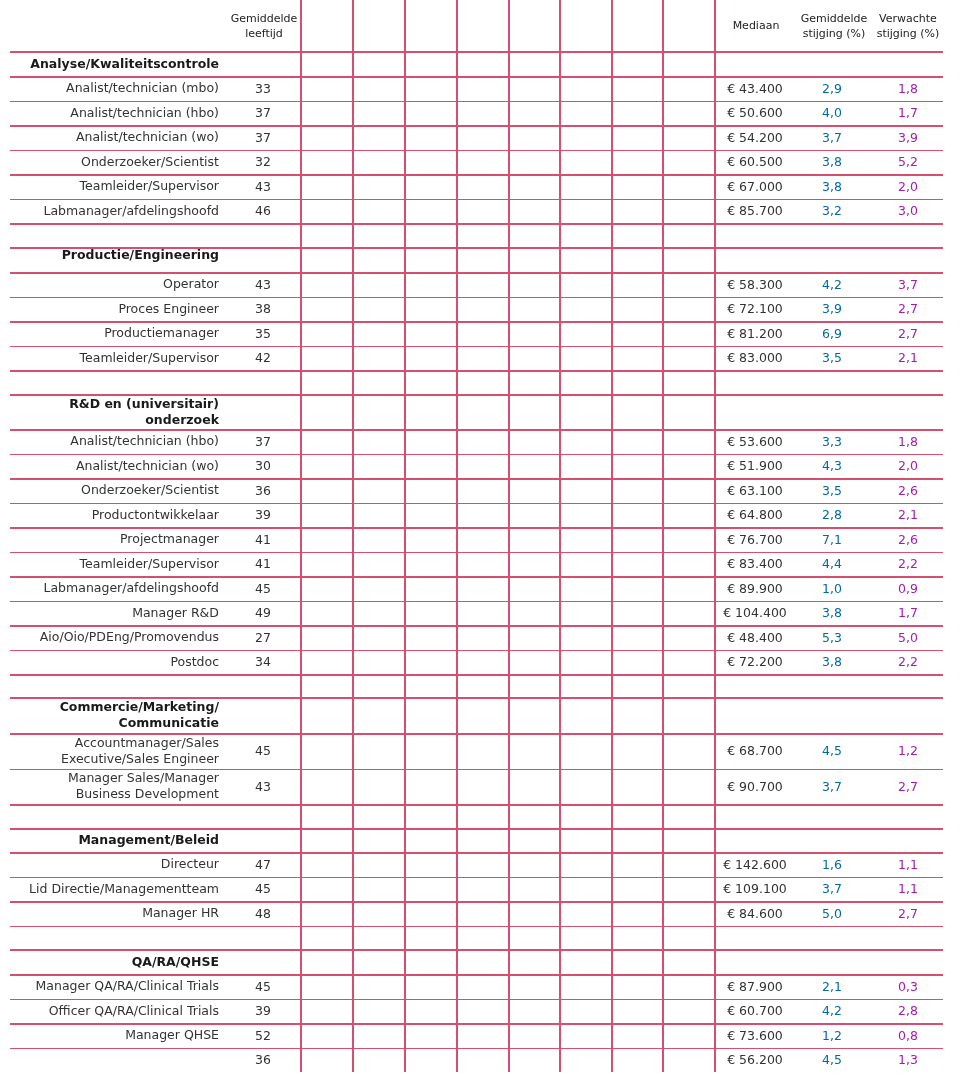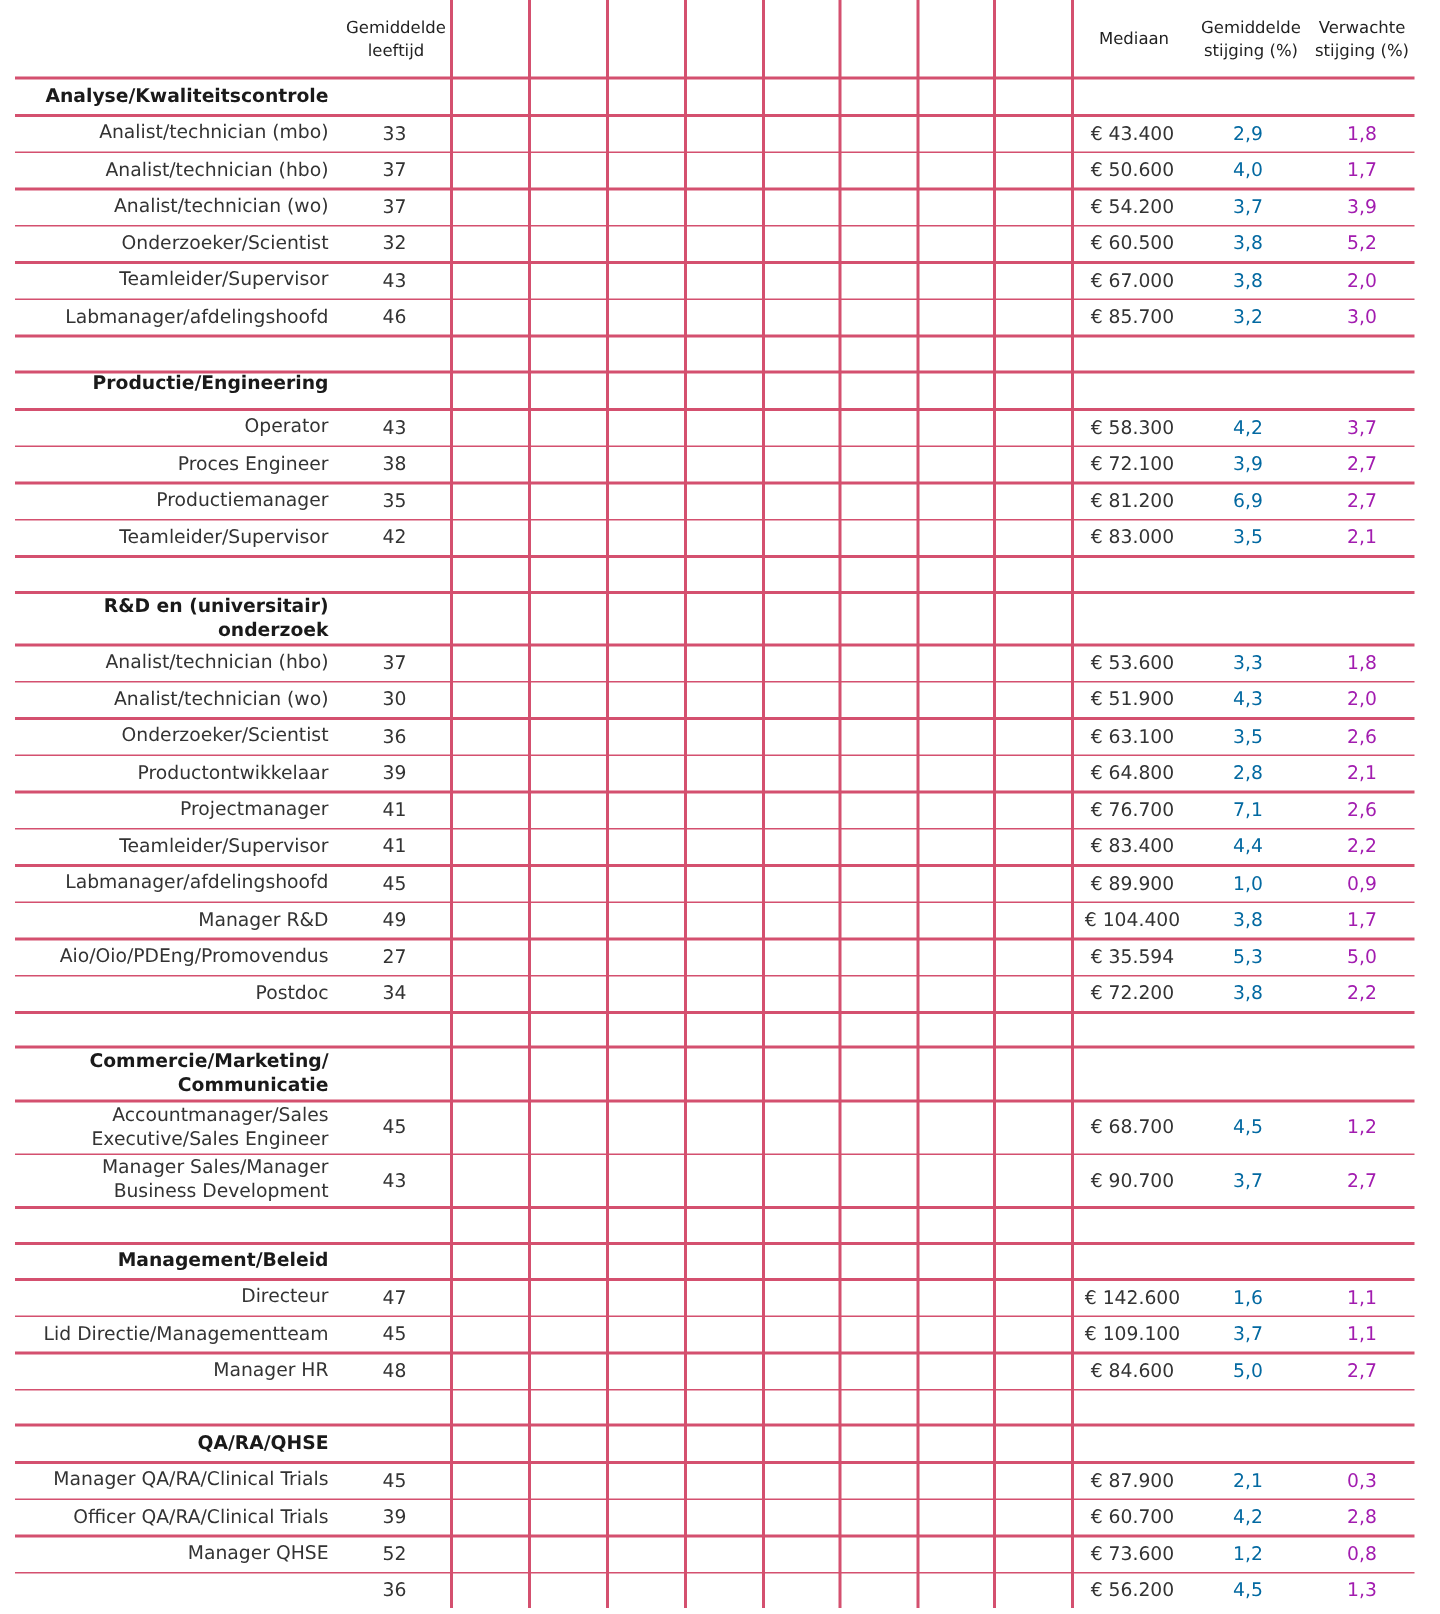--- a/index.html
+++ b/index.html
@@ -214,21 +214,21 @@
     <div class="row" style="top: 600.5px; height: 24.5px;">
       <div class="cell c-func">Manager R&amp;D</div>
       <div class="cell c-age">49</div>
       <div class="cell c-med">€ 104.400</div>
       <div class="cell c-avg">3,8</div>
       <div class="cell c-exp">1,7</div>
     </div>
     <div class="row" style="top: 625px; height: 24.5px;">
       <div class="cell c-func">Aio/Oio/PDEng/Promovendus</div>
       <div class="cell c-age">27</div>
-      <div class="cell c-med">€ 35.594</div>
+      <div class="cell c-med">€ 48.400</div>
       <div class="cell c-avg">5,3</div>
       <div class="cell c-exp">5,0</div>
     </div>
     <div class="row" style="top: 649.5px; height: 24.5px;">
       <div class="cell c-func">Postdoc</div>
       <div class="cell c-age">34</div>
       <div class="cell c-med">€ 72.200</div>
       <div class="cell c-avg">3,8</div>
       <div class="cell c-exp">2,2</div>
     </div>

